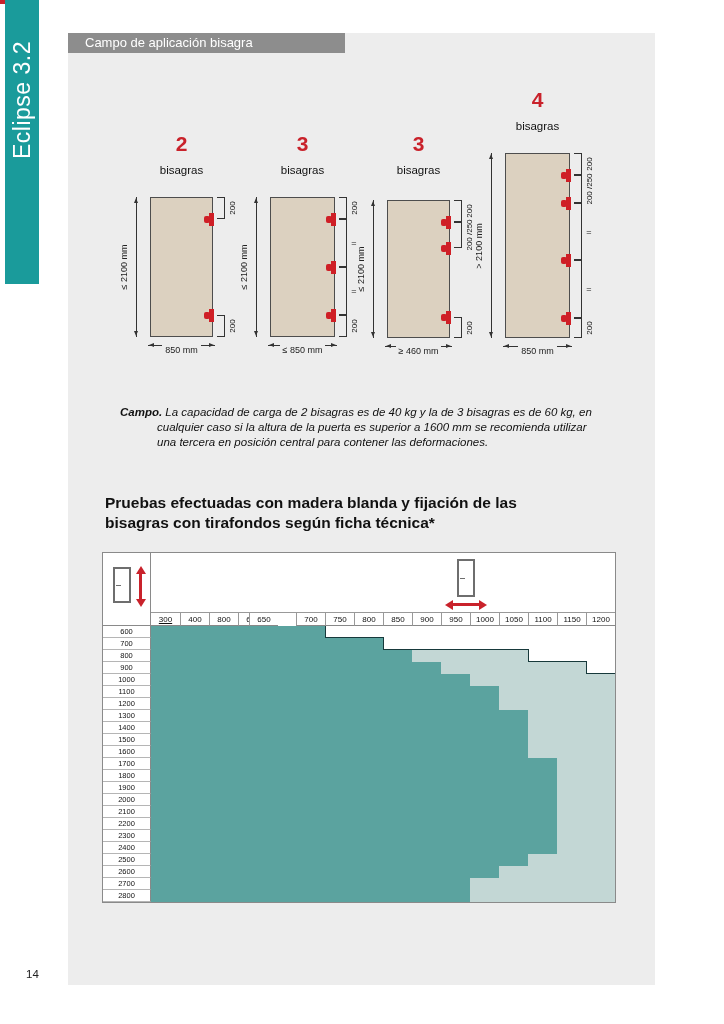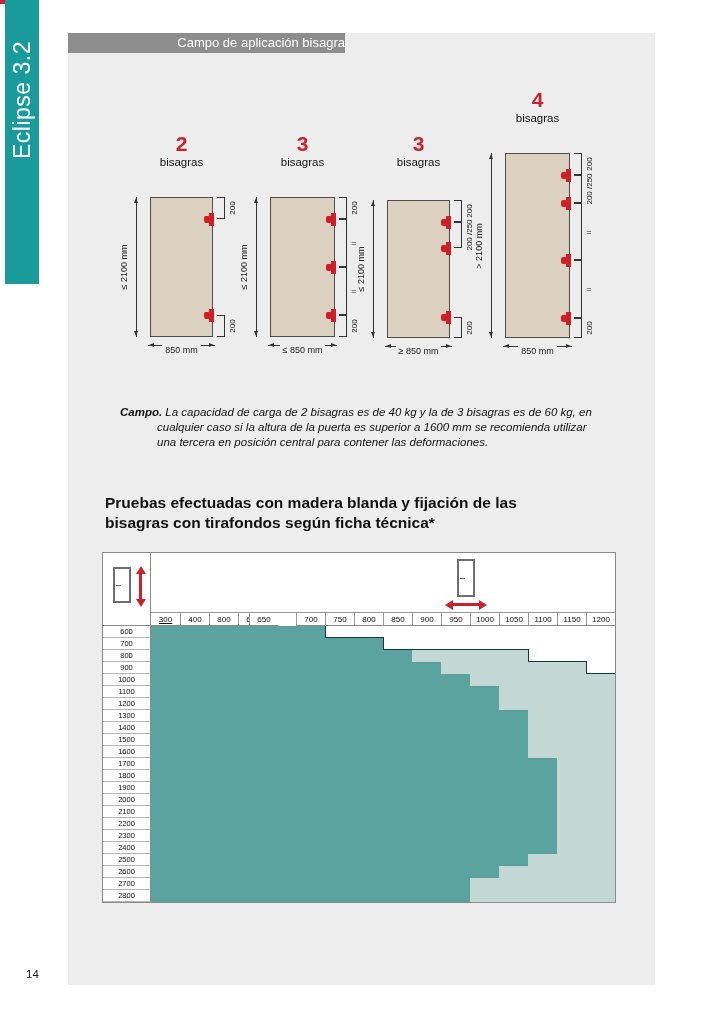--- a/index.html
+++ b/index.html
@@ -8,32 +8,32 @@
 
   
   .corner-accent { position:absolute; left:0; top:0; width:5px; height:4px; background:#c9222b; }
   .sidebar { position:absolute; left:5px; top:0; width:34px; height:284px; background:#1a9b9b; }
   .sidebar .pin { left:50%; top:100px; }
   .sidebar-title { color:#fff; font-size:23px; letter-spacing:0.5px; }
 
   
   .content { position:absolute; left:68px; top:33px; width:587px; height:952px; background:#ededed; }
   .header-bar { position:absolute; left:0; top:0; width:277px; height:20px; background:#8d8d8d; }
-  .header-bar span { color:#fff; font-size:13px; line-height:20px; padding-left:26px; display:block;text-align:right; }
+  .header-bar span { color:#fff; font-size:13px; line-height:20px; padding-left:17px; display:block; }
 
   
   .pin { position:absolute; width:0; height:0; overflow:visible; }
   .pin > span { position:absolute; left:0; top:0; transform:translate(-50%,-50%); display:block; white-space:nowrap; }
   .pin > span > span { display:block; white-space:nowrap; }
   .pin.rot > span > span { transform:rotate(-90deg); }
 
   
   .door-label { position:absolute; text-align:center; }
   .door-num { color:#c9222b; font-size:21px; font-weight:bold; line-height:1.05; }
-  .door-cap { font-size:11.5px; margin-top:1px; }
+  .door-cap { font-size:11.5px; margin-top:9px; }
   .door-rect { position:absolute; background:#dcd1c0; border:1px solid #4d4d4d; }
   .hinge { position:absolute; right:-2px; width:5px; height:13px; background:#cf1f26; }
   .hinge::before { content:''; position:absolute; left:-5px; top:3px; width:6px; height:7px; background:#cf1f26; border-radius:2px; }
   .vdim { position:absolute; width:0; border-left:1px solid #333; }
   .vdim::before { content:''; position:absolute; top:-1px; left:-3px; border:2.5px solid transparent; border-bottom:5px solid #333; }
   .vdim::after  { content:''; position:absolute; bottom:-1px; left:-3px; border:2.5px solid transparent; border-top:5px solid #333; }
   .hdim { position:absolute; height:0; border-top:1px solid #333; text-align:center; }
   .hdim::before { content:''; position:absolute; left:-1px; top:-3px; border:2.5px solid transparent; border-right:5px solid #333; }
   .hdim::after  { content:''; position:absolute; right:-1px; top:-3px; border:2.5px solid transparent; border-left:5px solid #333; }
   .dim-label { font-size:9px; color:#222; }
@@ -165,21 +165,21 @@
         <div class="hinge" style="top: 15.08px;"></div>
         <div class="hinge" style="top: 41.3px;"></div>
         <div class="hinge" style="top: 110.3px;"></div>
       </div>
       <div class="vdim" style="left: 305px; top: 167px; height: 138px;"></div>
       <div class="pin rot" style="left: 293px; top: 236px;">
         <span>
           <span class="dim-label">≤ 2100 mm</span>
         </span>
       </div>
-      <div class="hdim" style="left: 317px; top: 313px; width: 67px;"><span class="dim-label">≥ 850 mm</span></div>
+      <div class="hdim" style="left: 317px; top: 313px; width: 67px;"><span class="dim-label">≥ 460 mm</span></div>
       <div class="abracket" style="left: 386px; top: 167px; height: 22.08px;"></div>
       <div class="pin rot" style="left: 401px; top: 178.04px;">
         <span>
           <span class="rlab">200</span>
         </span>
       </div>
       <div class="abracket" style="left: 386px; top: 189.08px; height: 26.22px;"></div>
       <div class="pin rot" style="left: 401px; top: 202.19px;">
         <span>
           <span class="rlab">200 /250</span>

